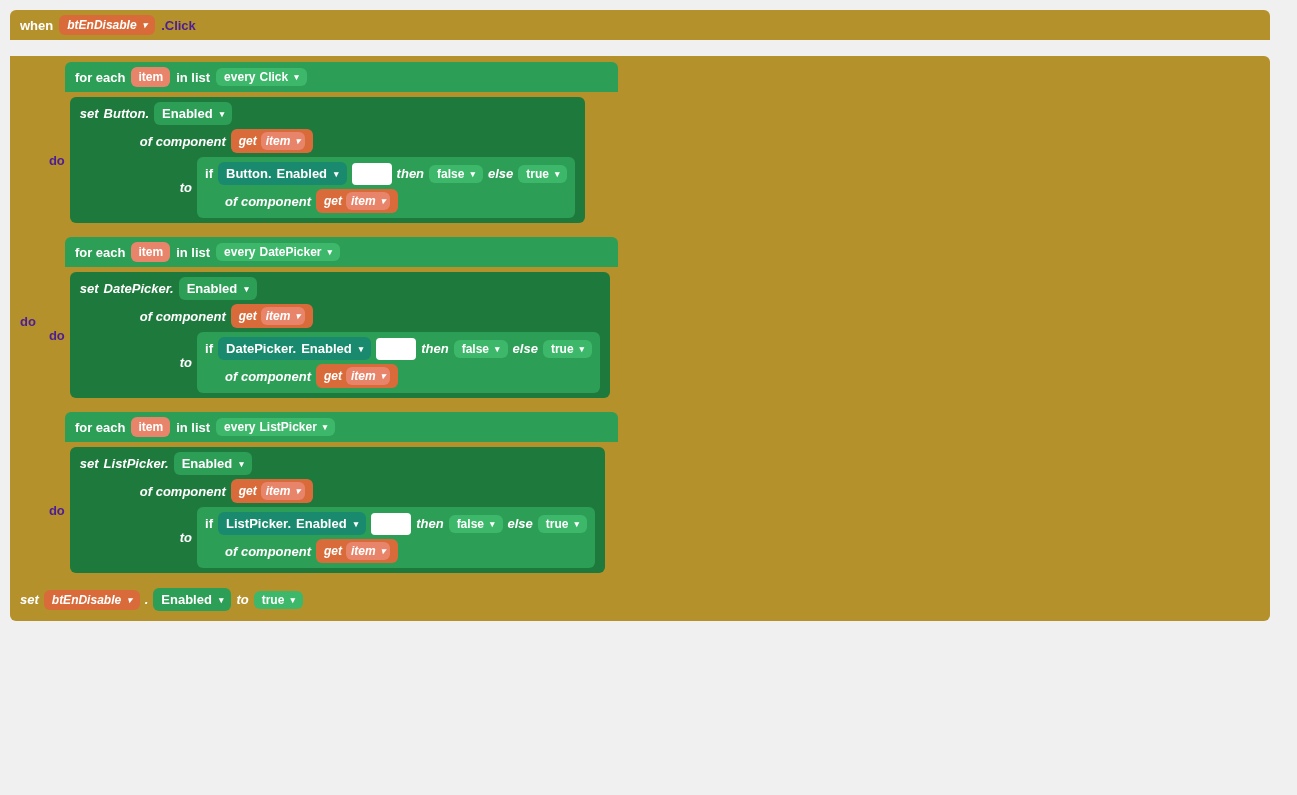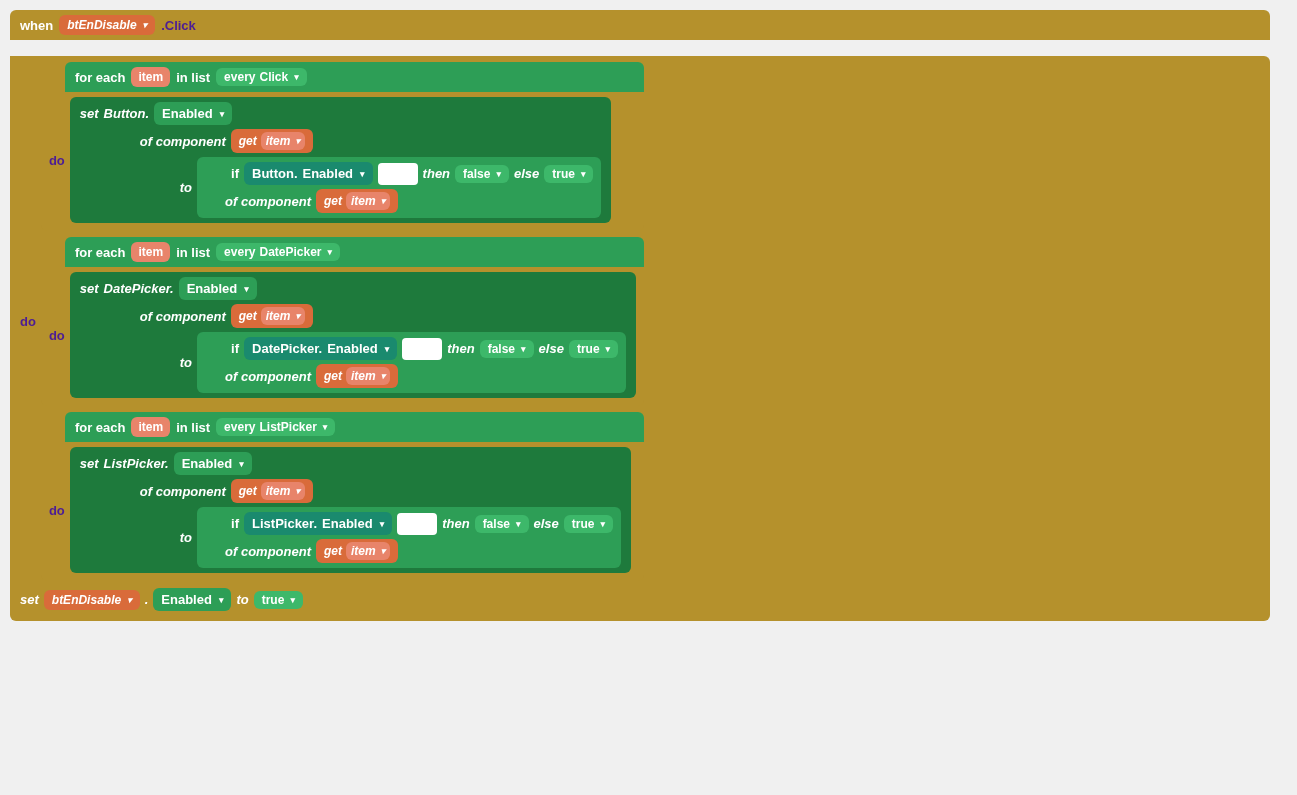--- a/index.html
+++ b/index.html
@@ -70,21 +70,21 @@
     .for-each-body {
       background: #b5912c;
       border-radius: 0 0 6px 6px;
       padding: 5px 8px 8px 8px;
       display: inline-flex;
       flex-direction: column;
       gap: 4px;
     }
 
     .do-label { color: #4c1d95; font-weight: bold; }
-    .if-text { color: white; font-weight: bold; margin-left: 26px; }
+    .if-text { color: white; font-weight: bold; }
 
   </style>
 </head>
 <body>
 
 
 
 
 <div style="display:inline-flex; flex-direction:column; gap:16px;">
 

